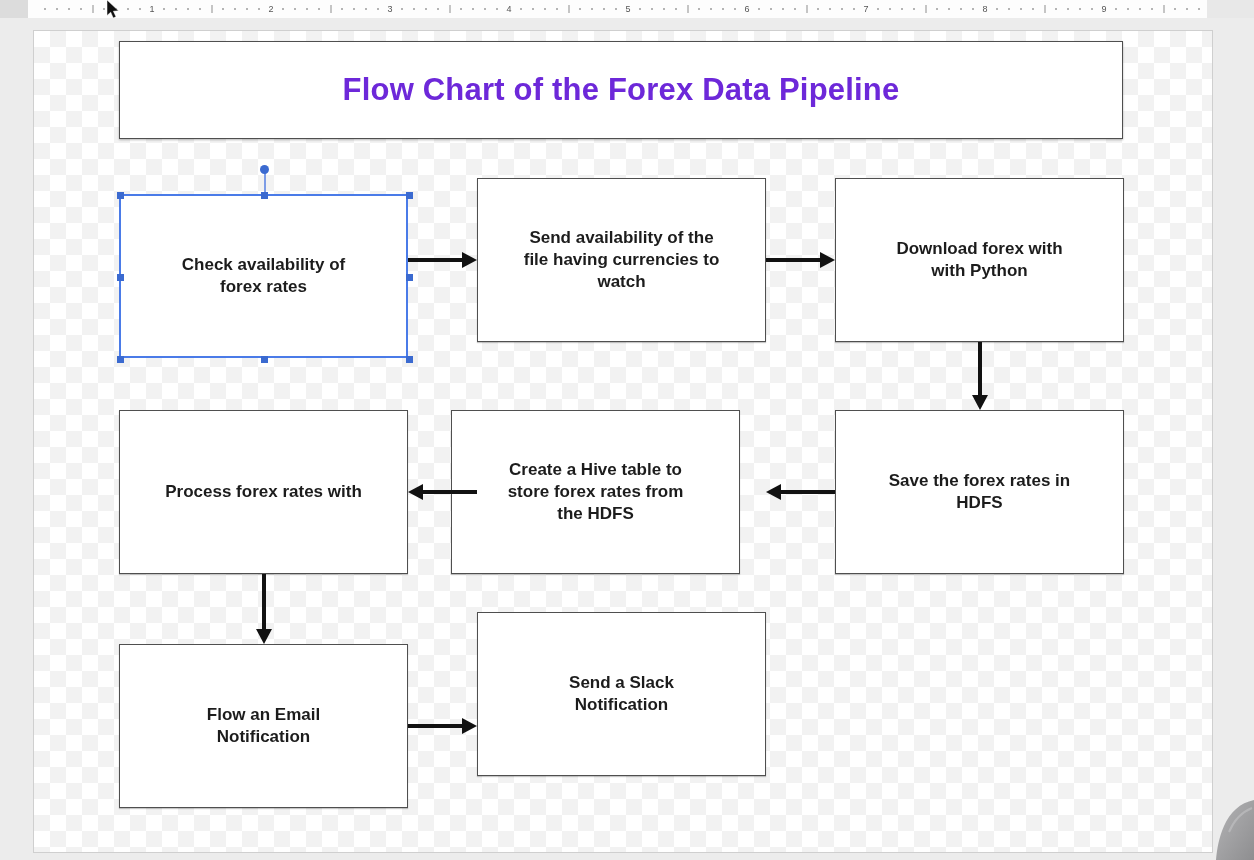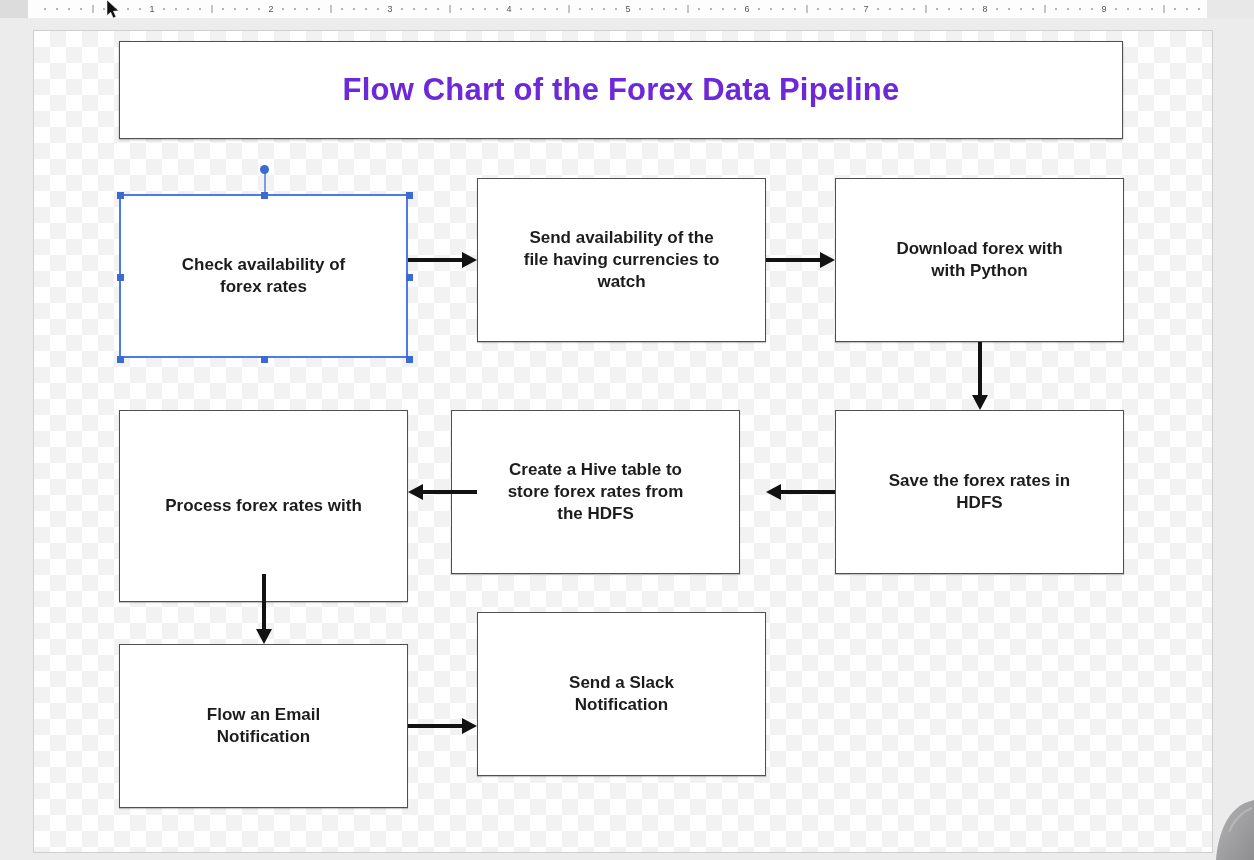--- a/index.html
+++ b/index.html
@@ -236,21 +236,21 @@
           <div>file having currencies to</div>
           <div>watch</div>
         </div>
       </div>
       <div class="node" style="left: 801px; top: 147px; width: 289px; height: 164px;">
         <div class="node-text">
           <div>Download forex with</div>
           <div>with Python</div>
         </div>
       </div>
-      <div class="node" style="left: 85px; top: 379px; width: 289px; height: 192px;">
+      <div class="node" style="left: 85px; top: 379px; width: 289px; height: 164px;">
         <div class="node-text">
           <div>Process forex rates with</div>
         </div>
       </div>
       <div class="node" style="left: 417px; top: 379px; width: 289px; height: 164px;">
         <div class="node-text">
           <div>Create a Hive table to</div>
           <div>store forex rates from</div>
           <div>the HDFS</div>
         </div>

